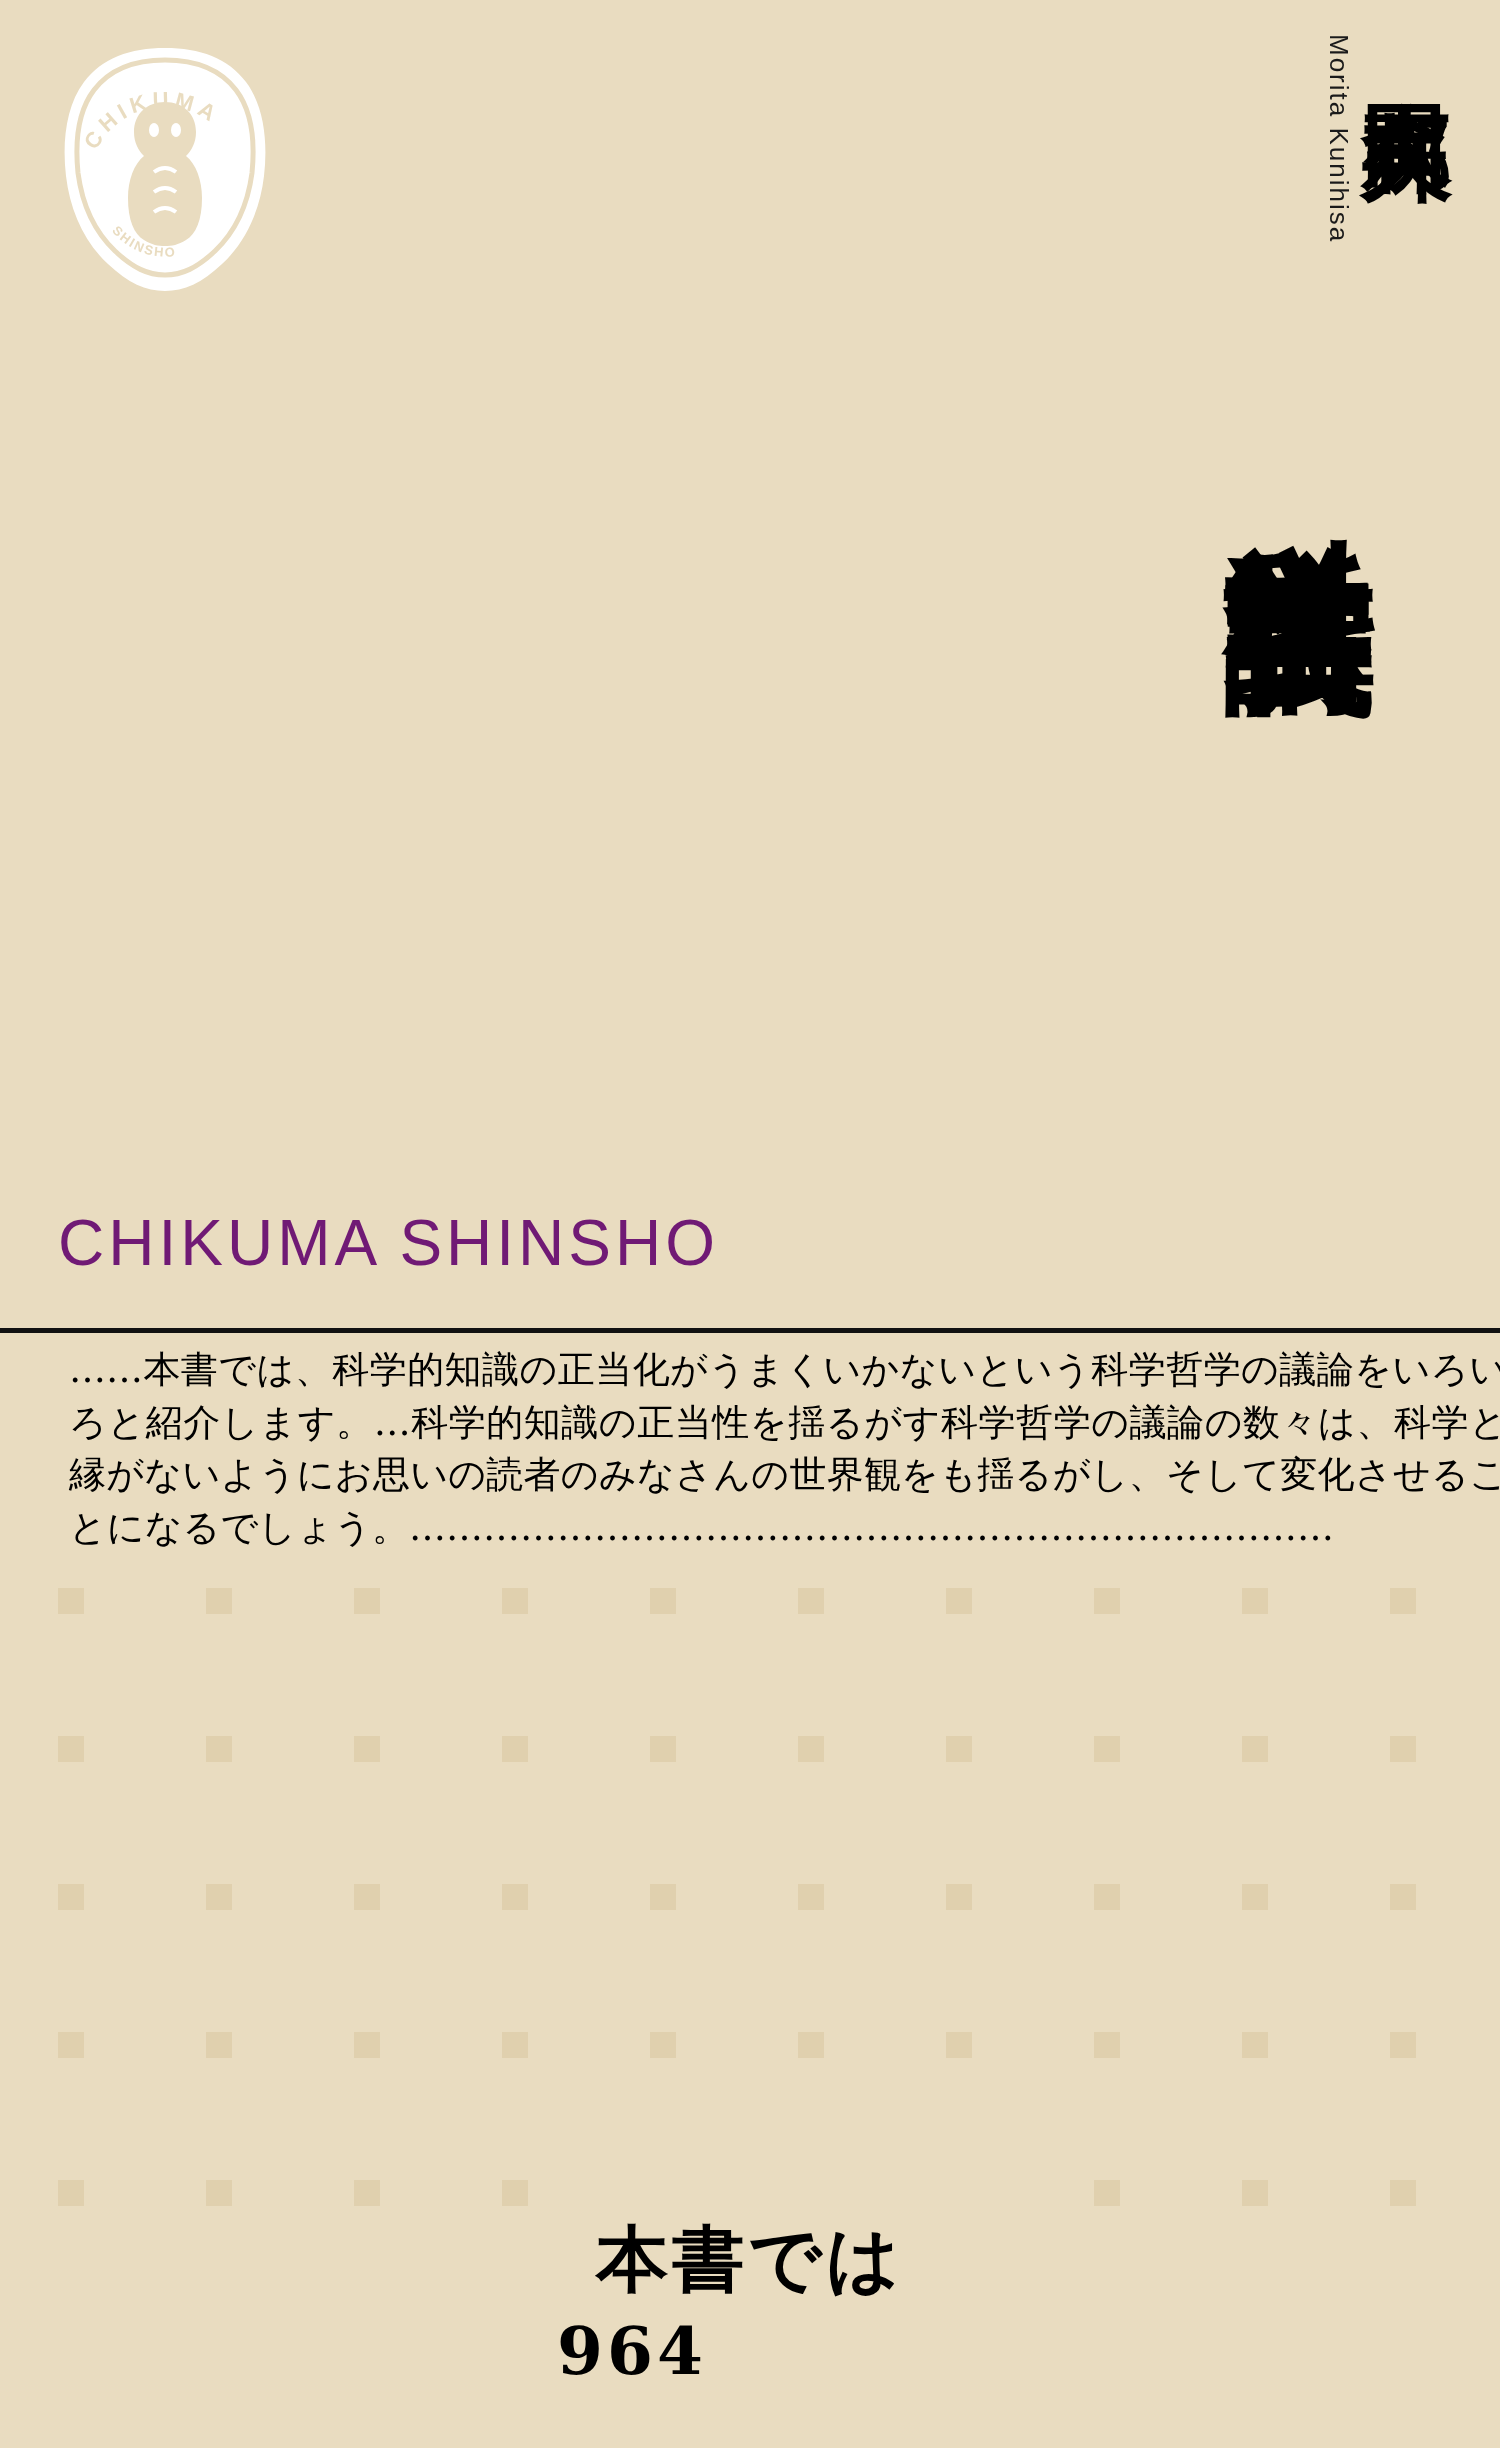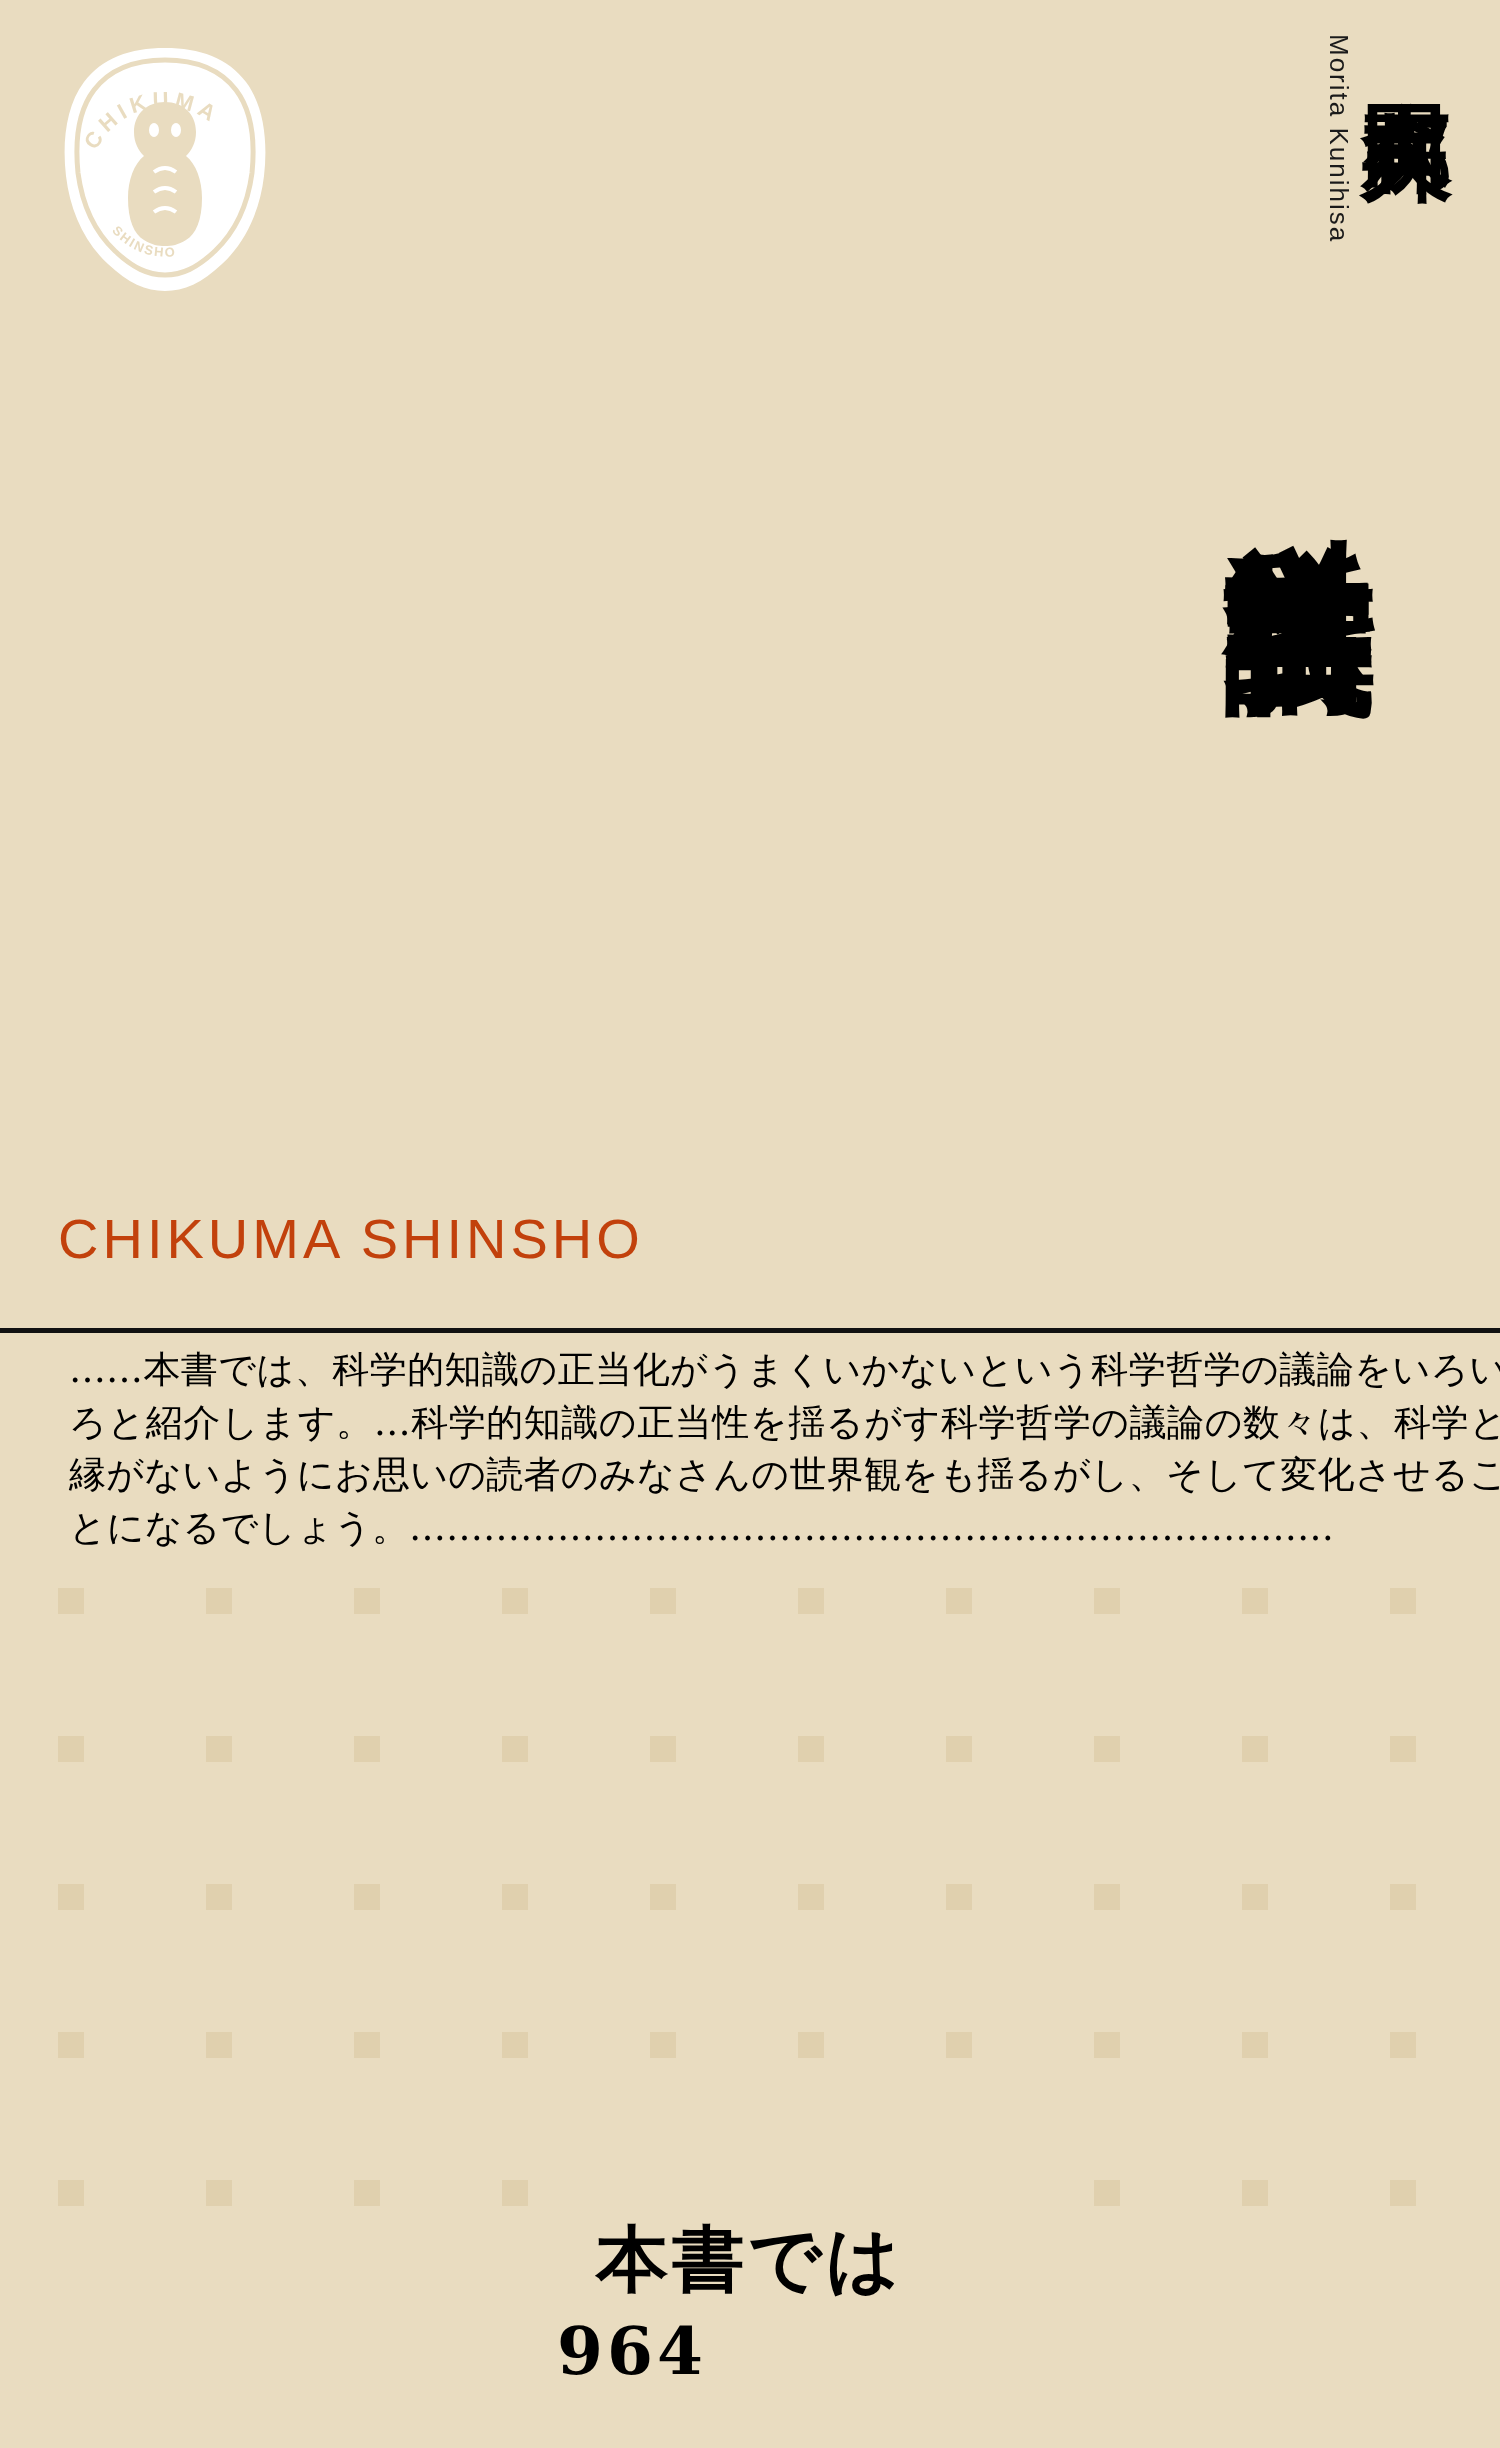--- a/index.html
+++ b/index.html
@@ -76,23 +76,23 @@
     color: #000000;
     height: 760px;
   }
 
   
   .series-latin {
     position: absolute;
     left: 58px;
     top: 1206px;
     font-family: "Liberation Sans", sans-serif;
-    font-size: 56px;
-    letter-spacing: 4px;
-    color: #c2410c;
+    font-size: 64px;
+    letter-spacing: 4px;
+    color: #701a75;
     font-weight: 400;
   }
 
   
   .rule-top {
     position: absolute;
     left: 0;
     top: 1328px;
     width: 1500px;
     height: 5px;

